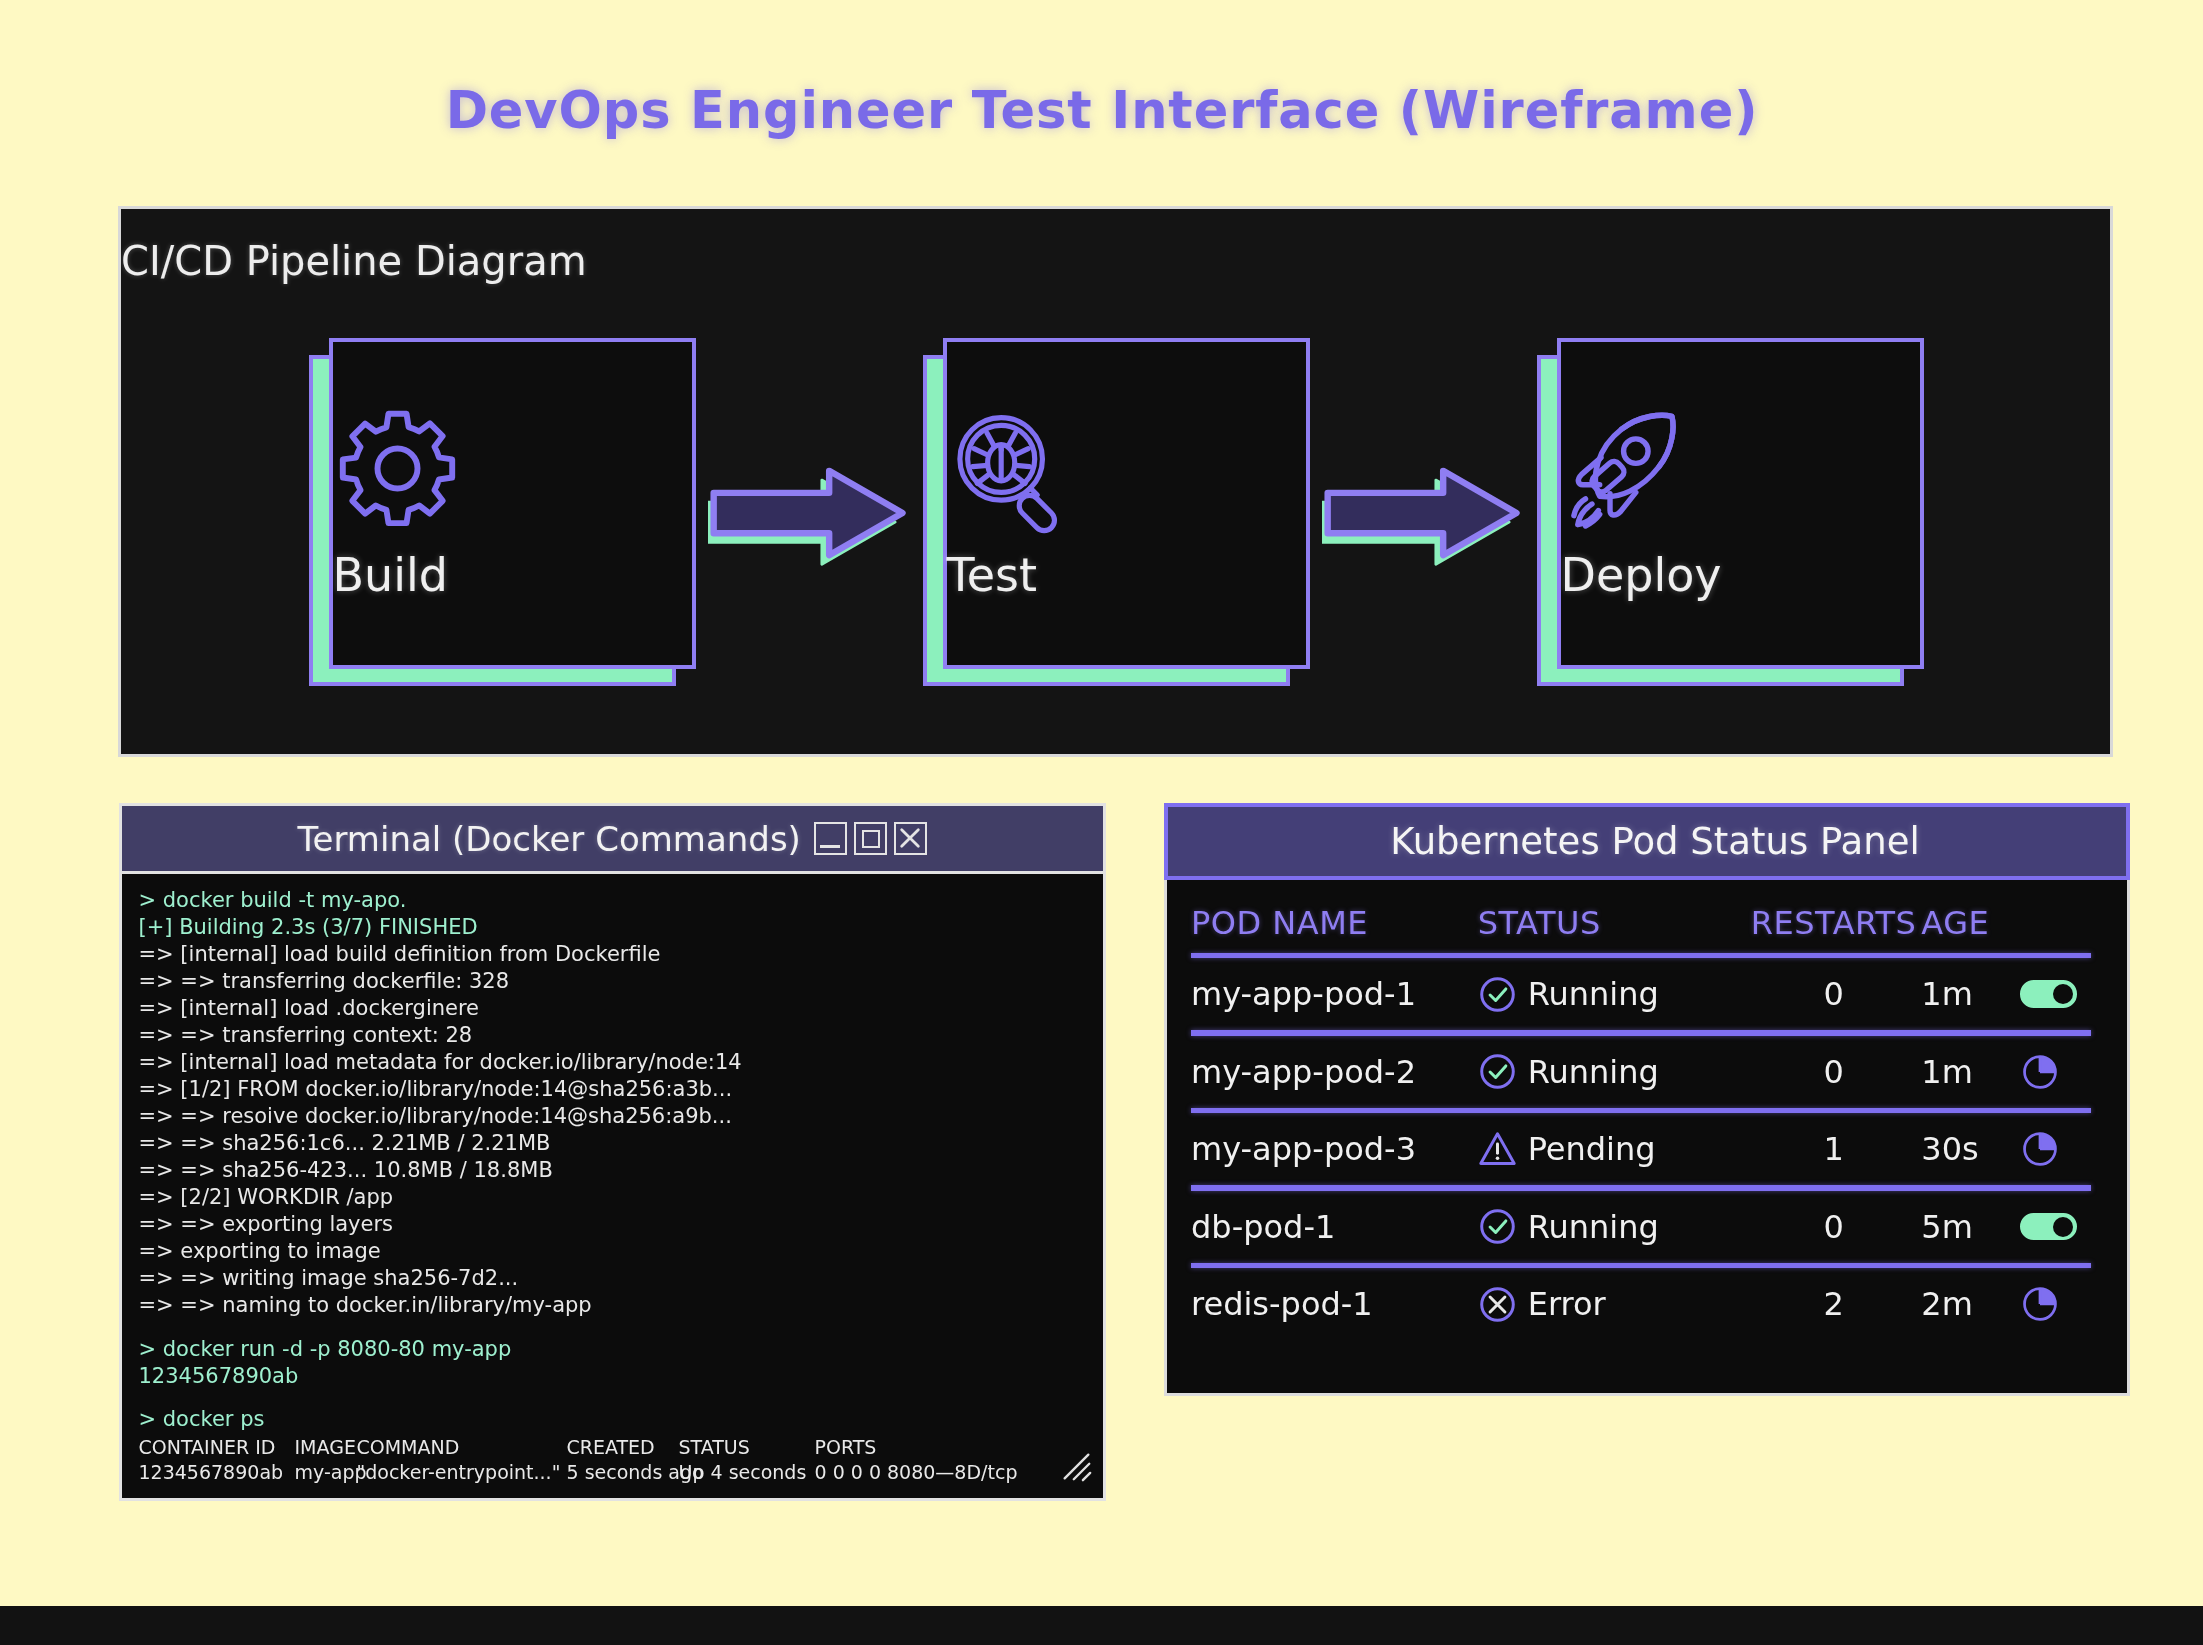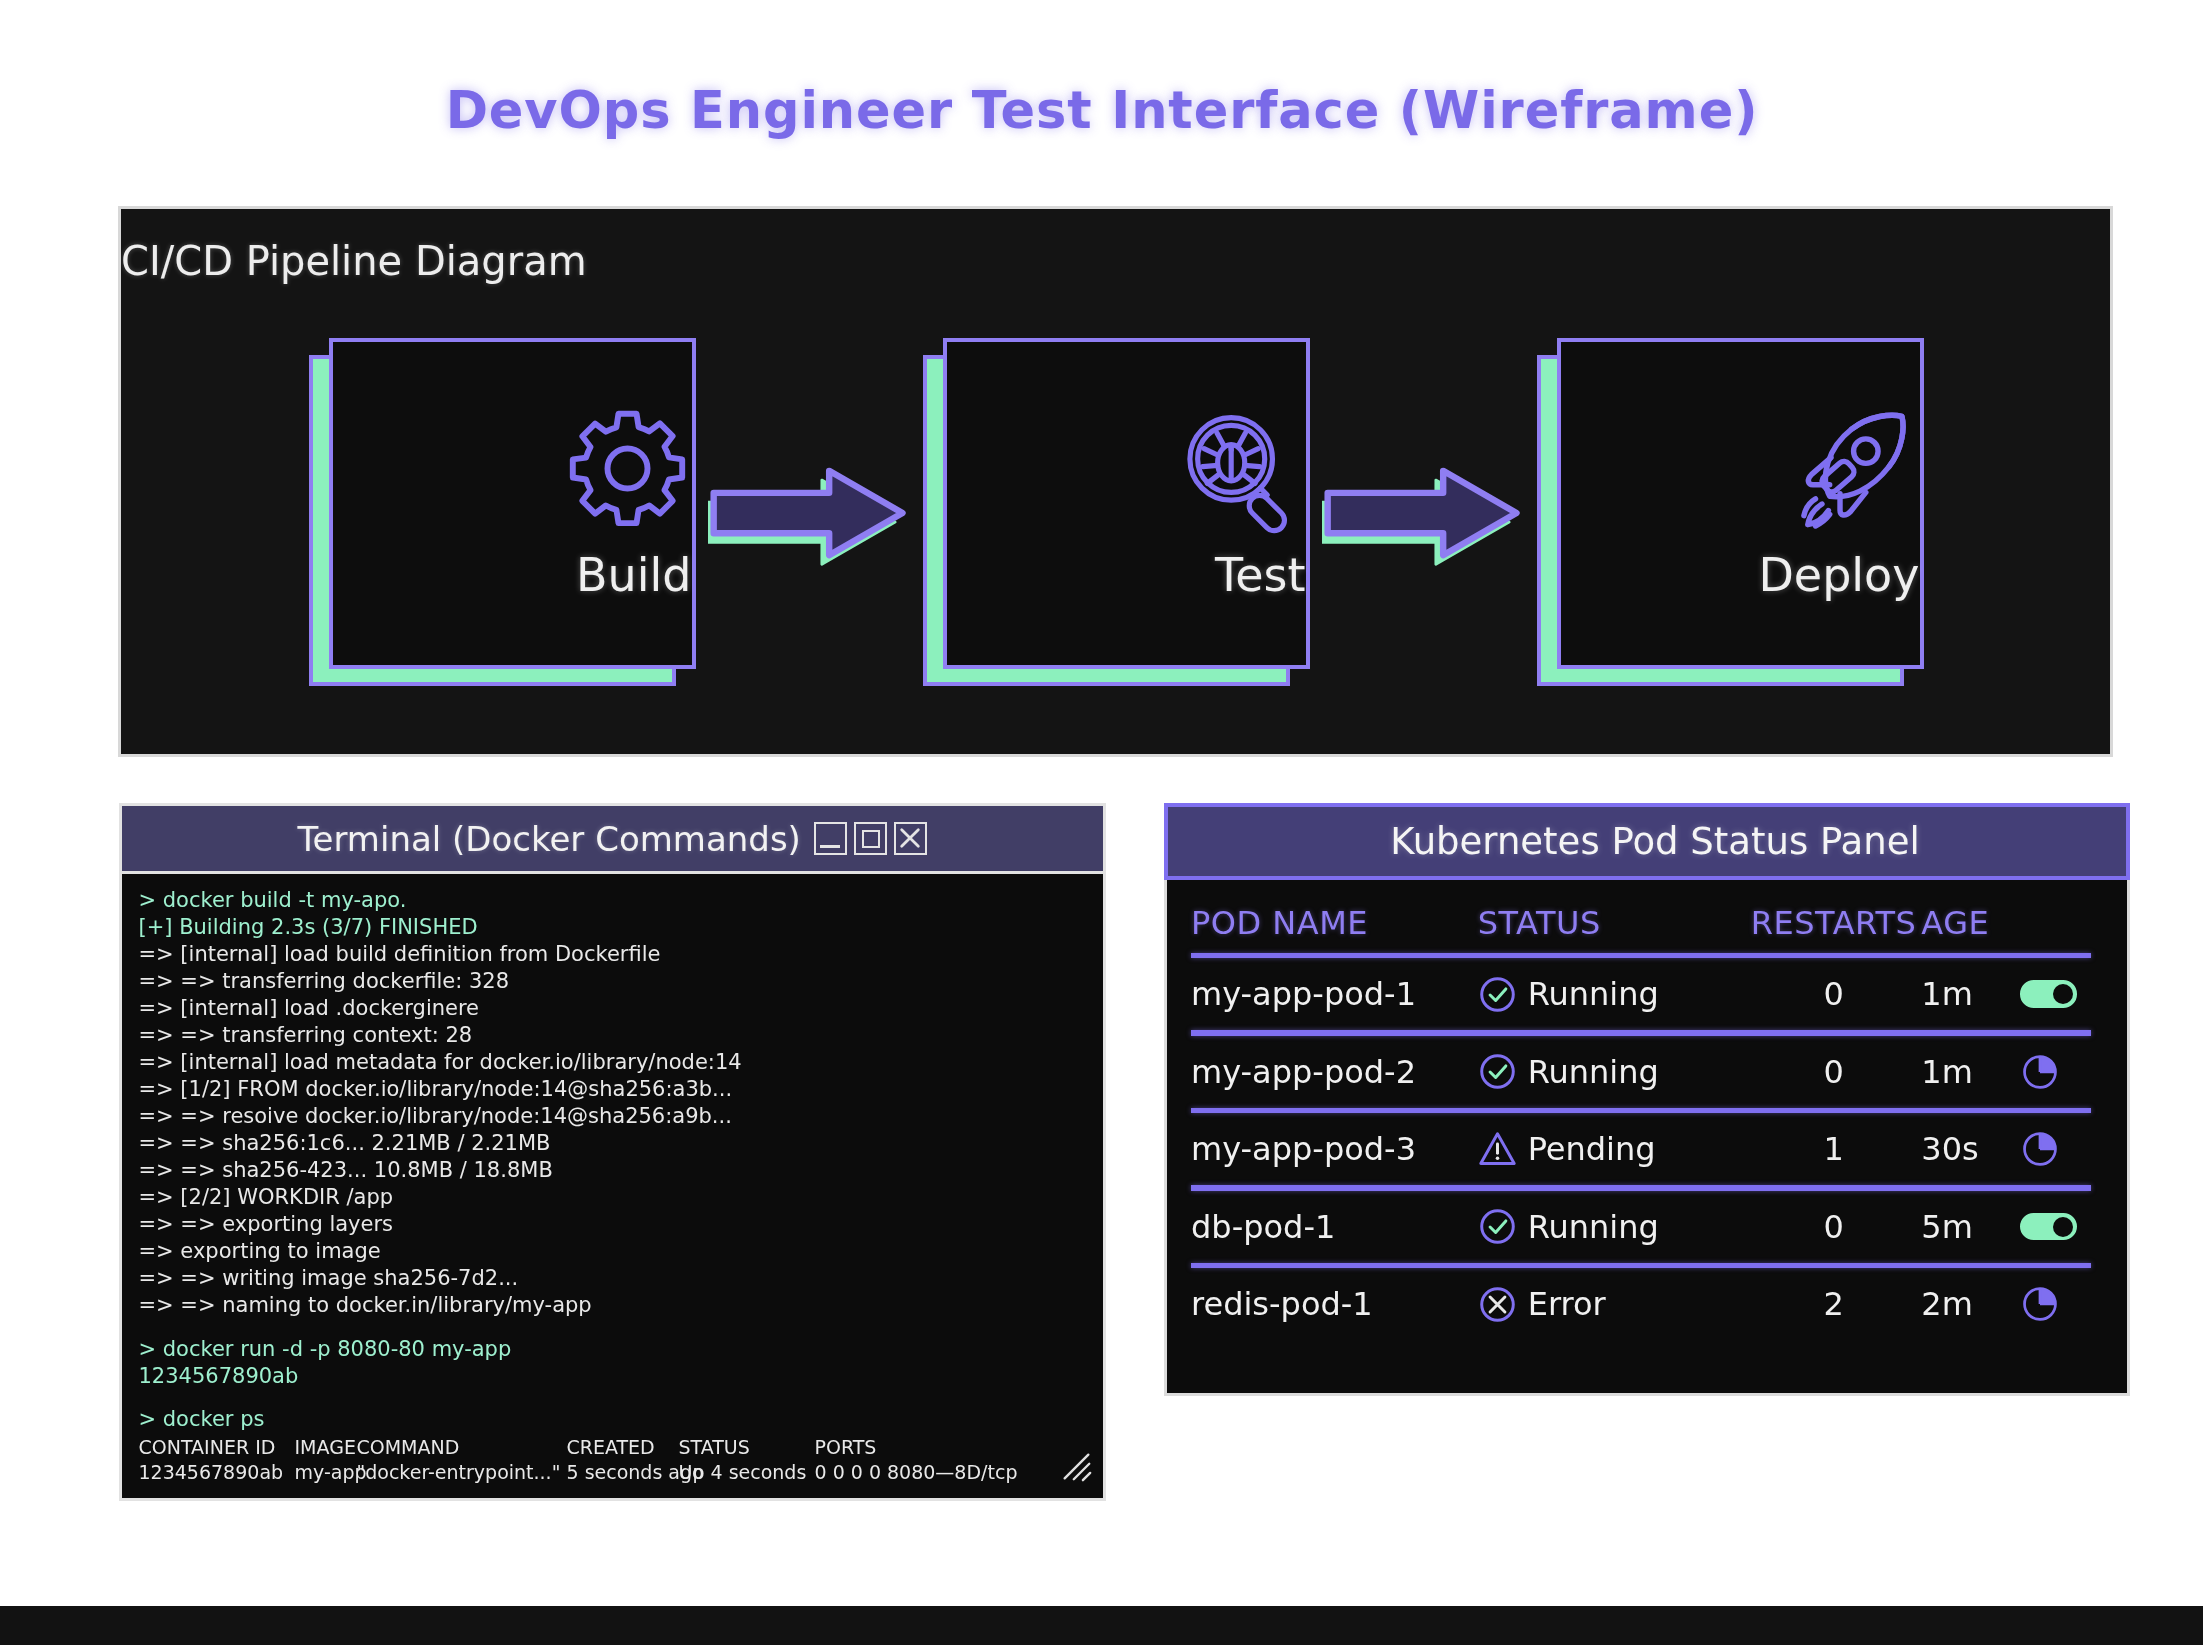--- a/index.html
+++ b/index.html
@@ -2,21 +2,21 @@
 <html style="font-size:14.7px"><head>
 <meta charset="utf-8">
 <style>
   * { box-sizing: border-box; margin: 0; padding: 0; }
   html, body {
     width: 2204px; height: 1646px;
     background: #121212;
     font-family: "DejaVu Sans", sans-serif;
     overflow: hidden;
   }
-  .page { position: relative; width: 2204px; height: 1606px; background: #ffffff; }
+  .page { position: relative; width: 2204px; height: 1606px; background: #fef9c3; }
 
   
   .main-title {
     position: absolute; left: 0; top: 81px; width: 2204px;
     text-align: center;
     font-family: "DejaVu Sans", sans-serif;
     font-size: 51px; font-weight: 700; letter-spacing: 0.9px;
     color: #7a6ae8;
     text-shadow: 0 0 11px rgba(122,106,232,.45);
   }
@@ -42,21 +42,21 @@
 
   .node-wrap { position: relative; width: 386px; height: 349px; flex: 0 0 auto; }
   .node-shadow {
     position: absolute; left: 0; top: 16.5px; width: 367px; height: 331px;
     border: 4.6px solid #8f7ef2; background: #8cf0bd;
   }
   .node-box {
     position: absolute; left: 20px; top: 0; width: 367px; height: 331px;
     border: 4.6px solid #8f7ef2; background: #0d0d0d;
     display: flex; flex-direction: column;
-    align-items: flex-end; justify-content: center; gap: 13px;
+    align-items: flex-start; justify-content: center; gap: 13px;
   }
   .node-icon { width: 129px; height: 129px; display: block; }
   .node-label {
     font-size: 46px; color: #efefef; font-weight: 400;
     text-shadow: 0 0 6.4px rgba(255,255,255,.3);
   }
 
   .arrow-wrap { position: relative; width: 202px; height: 110px; flex: 0 0 auto; margin: 0 13px; }
   .arrow-wrap svg { position: absolute; left: 0; top: 0; }
 

